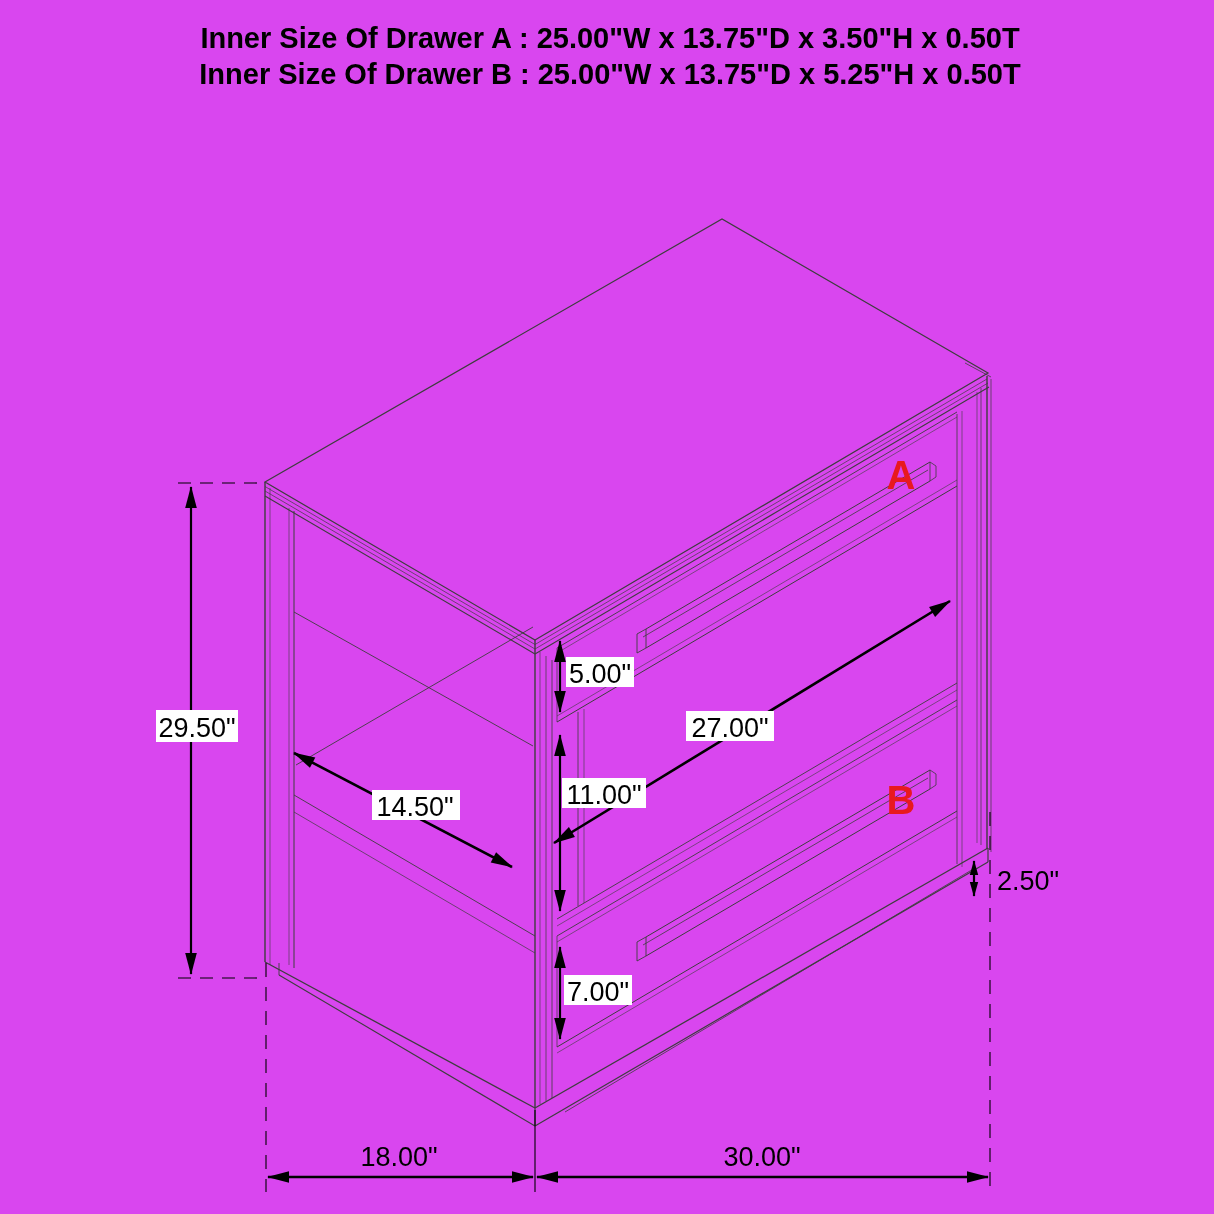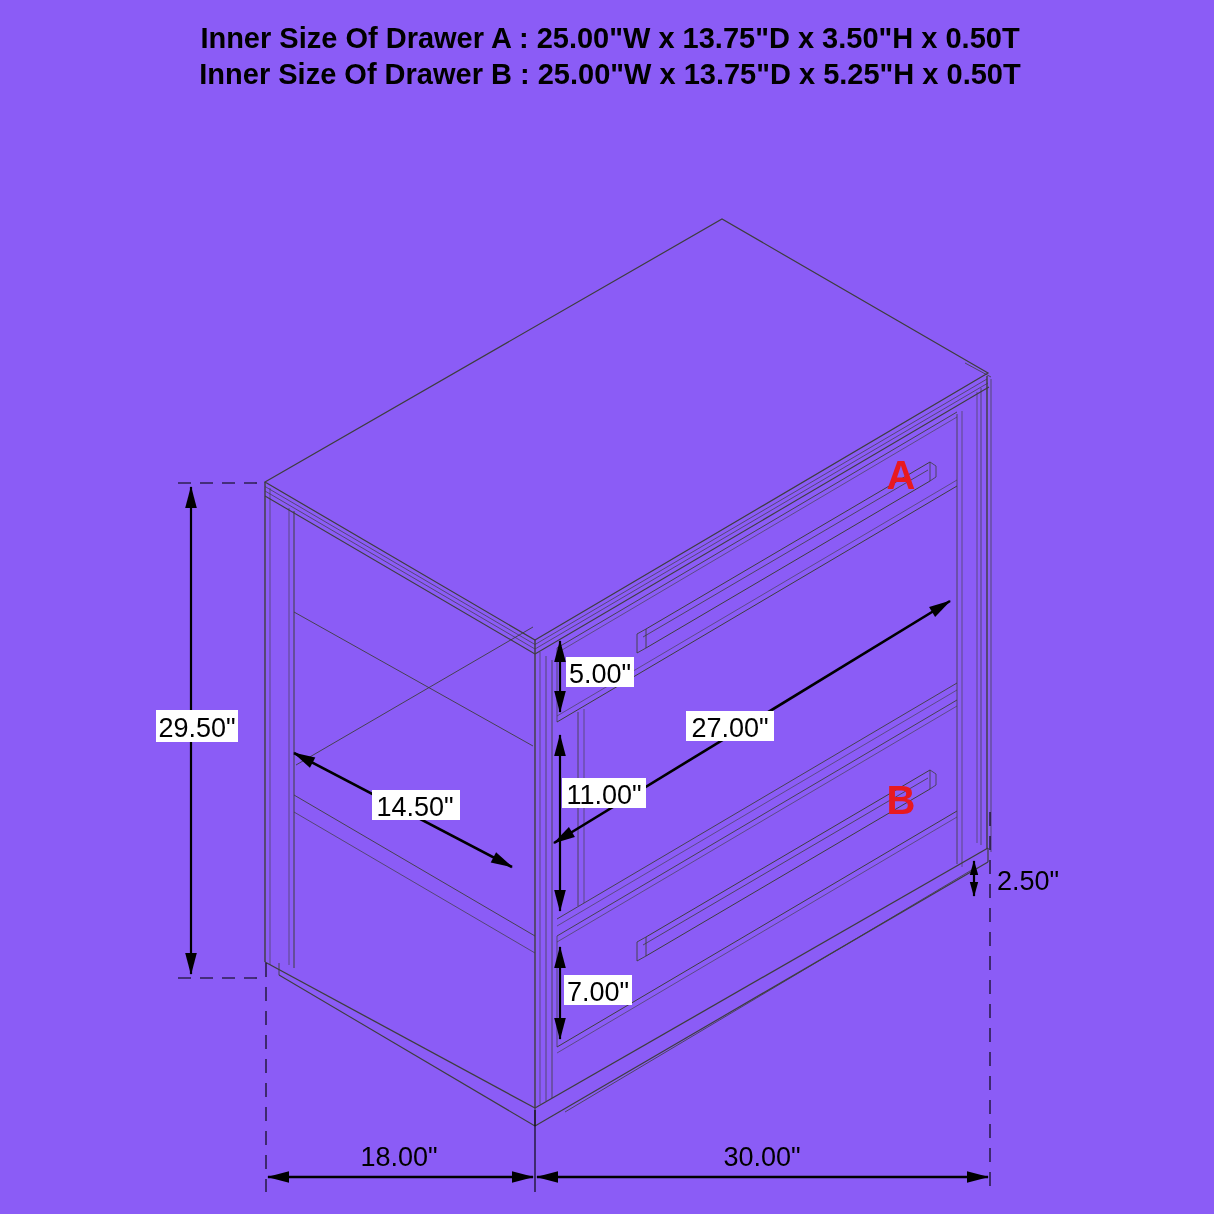--- a/index.html
+++ b/index.html
@@ -1,16 +1,16 @@
 <!DOCTYPE html>
 <html><head>
 <meta charset="utf-8">
 <style>
   html,body{margin:0;padding:0;background:#fff;}
-  .stage{position:relative;width:1214px;height:1214px;background:#8b5cf6;overflow:hidden;
+  .stage{position:relative;width:1214px;height:1214px;background:#d946ef;overflow:hidden;
          font-family:"Liberation Sans", sans-serif;}
   svg{position:absolute;left:0;top:0;}
   .fl{stroke:#3e3e3e;fill:none;}
   .dim{stroke:#000;fill:none;}
   .dimlab{font-size:27px;fill:#000;font-weight:400;}
   .title-text{font-size:29px;font-weight:bold;fill:#000;}
   .redlab{font-size:40px;font-weight:bold;}
   .whitebg{fill:#fff;stroke:none;}
   text{user-select:none;}
 </style>

